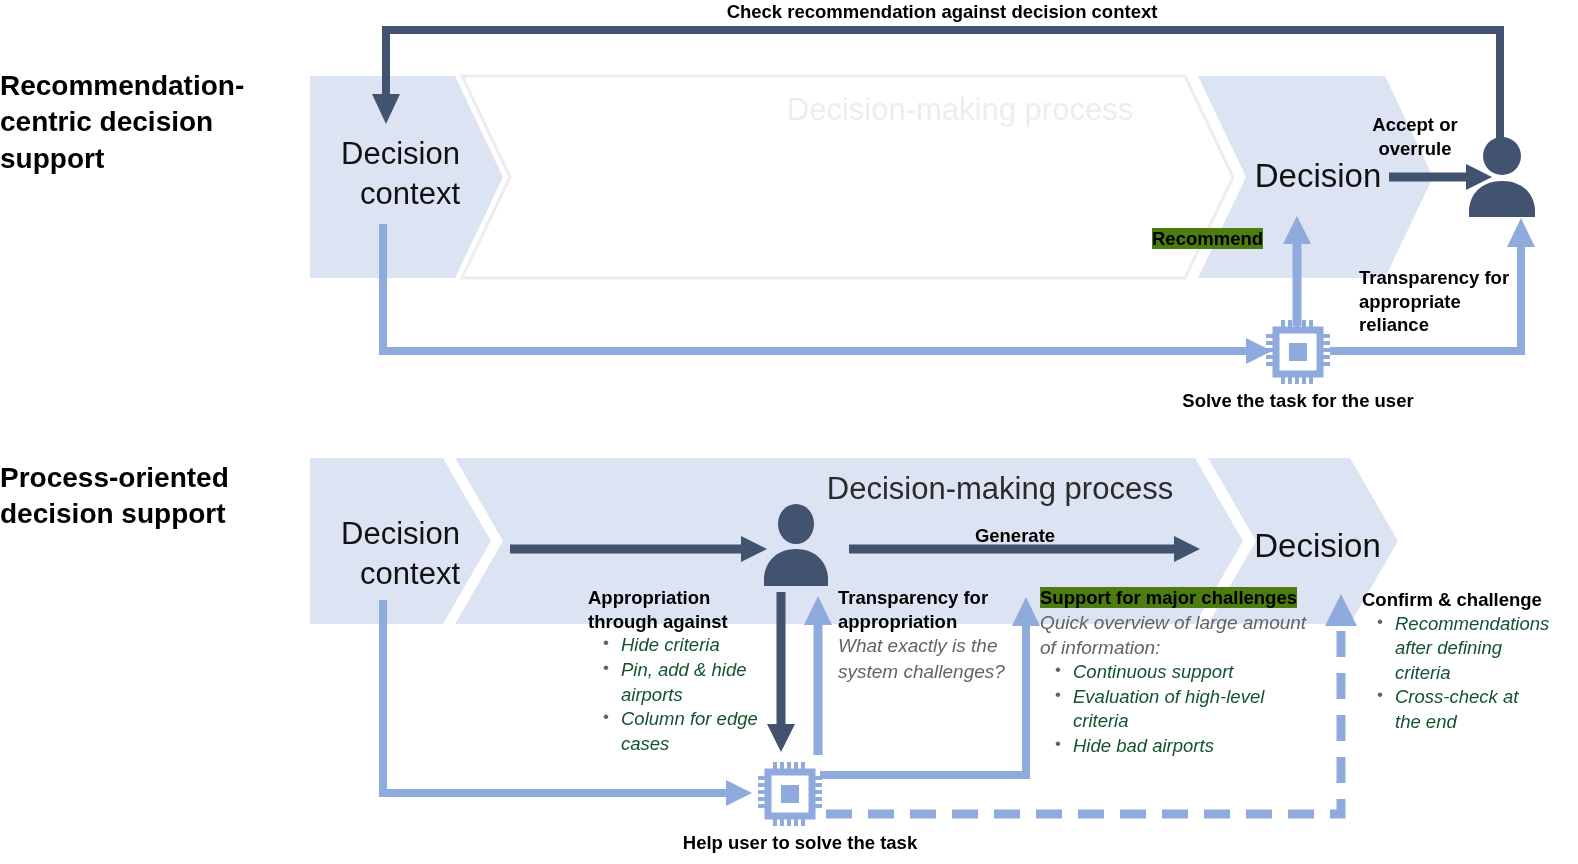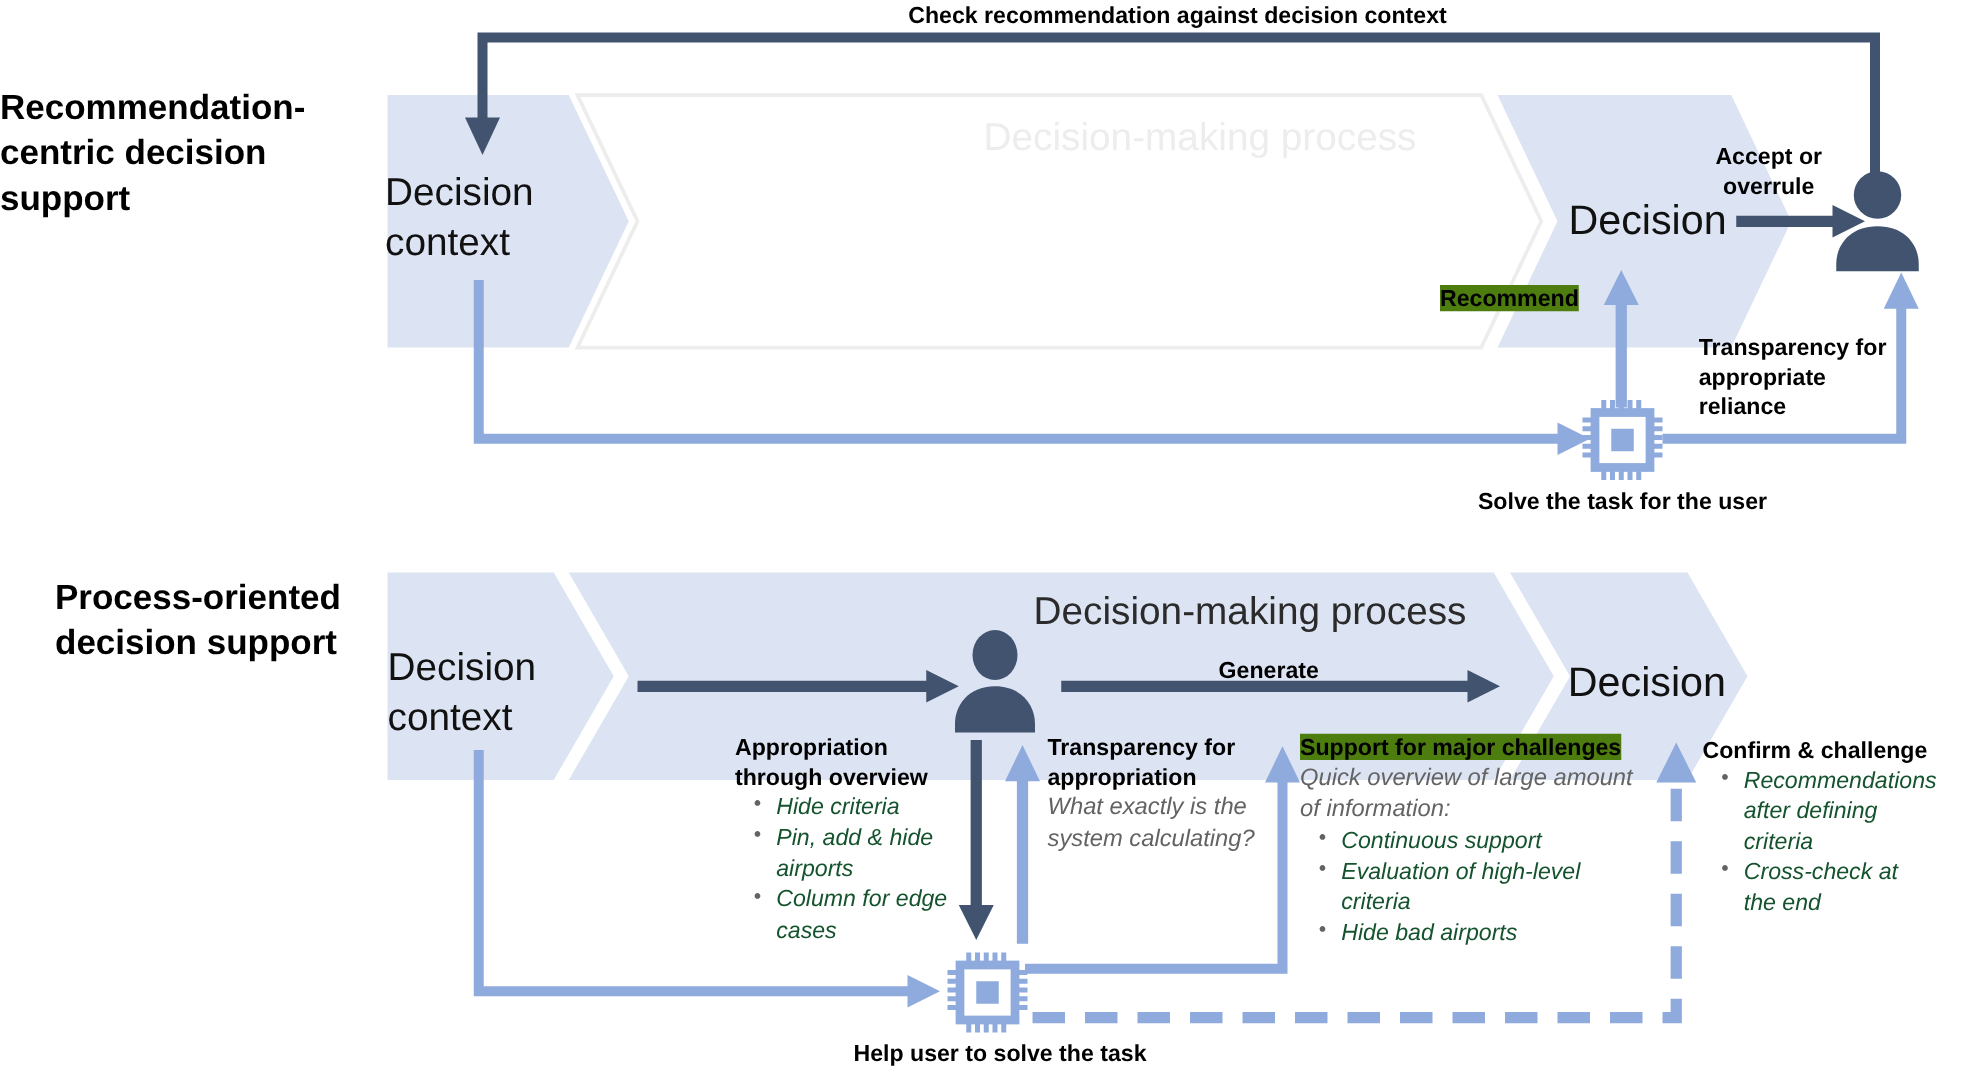--- a/index.html
+++ b/index.html
@@ -2,21 +2,21 @@
 <html><head>
 <meta charset="utf-8">
 <style>
   html,body{margin:0;padding:0;background:#ffffff;}
   body{width:1578px;height:864px;font-family:"Liberation Sans",sans-serif;overflow:hidden;}
   #stage{position:relative;width:1578px;height:864px;background:#fff;}
   svg.layer{position:absolute;left:0;top:0;width:1578px;height:864px;}
 
   .lbl{position:absolute;color:#000;}
   .row-title{font-weight:bold;font-size:28px;line-height:1.30;color:#000;}
-  .chev-text{font-size:31px;line-height:1.28;color:#111;text-align:left;}
+  .chev-text{font-size:31px;line-height:1.28;color:#111;text-align:right;}
   .chev-text-lg{font-size:33px;color:#111;}
   .dim-proc{font-size:31px;color:#ededed;}
   .proc-b{font-size:31px;color:#2b2b2b;}
   .bold-note{font-weight:bold;font-size:18.5px;line-height:1.28;color:#000;}
   .bold-note-c{font-weight:bold;font-size:18.5px;line-height:1.28;color:#000;text-align:center;}
   .hl{background:#4d7c0f;box-decoration-break:clone;-webkit-box-decoration-break:clone;}
   .ital{font-style:italic;font-size:19px;line-height:1.33;color:#636363;}
   ul.bl{margin:0;padding:0 0 0 19px;list-style:none;}
   ul.bl li{font-style:italic;font-size:18.5px;line-height:1.33;color:#14532d;position:relative;margin:0;padding:0 0 0 14px;}
   ul.bl li:before{content:"\2022";position:absolute;left:-4px;top:-1px;color:#636363;font-style:normal;font-size:17px;}
@@ -159,42 +159,42 @@
   <div class="lbl bold-note-c" style="left:1355px;top:113px;width:120px;">Accept or overrule</div>
 
   <div class="lbl" style="left:1152px;top:227px;">
     <span class="bold-note hl">Recommend</span>
   </div>
 
   <div class="lbl bold-note" style="left:1359px;top:266px;width:175px;">Transparency for appropriate reliance</div>
 
   <div class="lbl bold-note-c" style="left:1118px;top:389px;width:360px;">Solve the task for the user</div>
 
-  <div class="lbl row-title" style="left:0px;top:460px;width:300px;margin-left:44px;">Process-oriented decision support</div>
+  <div class="lbl row-title" style="left:0px;top:460px;width:300px;">Process-oriented decision support</div>
 
   <div class="lbl chev-text" style="left:310px;top:514px;width:150px;">Decision context</div>
 
   <div class="lbl proc-b" style="left:770px;top:471px;width:460px;text-align:center;">Decision-making process</div>
 
   <div class="lbl bold-note-c" style="left:940px;top:524px;width:150px;">Generate</div>
 
   <div class="lbl chev-text-lg" style="left:1245px;top:527px;width:145px;text-align:center;">Decision</div>
 
   <div class="lbl" style="left:588px;top:586px;width:188px;">
-    <div class="bold-note">Appropriation through overview</div>
+    <div class="bold-note">Appropriation through against</div>
     <ul class="bl">
       <li>Hide criteria</li>
       <li>Pin, add &amp; hide airports</li>
       <li>Column for edge cases</li>
     </ul>
   </div>
 
   <div class="lbl" style="left:838px;top:586px;width:172px;">
     <div class="bold-note">Transparency for appropriation</div>
-    <div class="ital">What exactly is the system calculating?</div>
+    <div class="ital">What exactly is the system challenges?</div>
   </div>
 
   <div class="lbl" style="left:1040px;top:586px;width:268px;">
     <div>
       <span class="bold-note hl">Support for major challenges</span>
     </div>
     <div class="ital">Quick overview of large amount of information:</div>
     <ul class="bl">
       <li>Continuous support</li>
       <li>Evaluation of high-level criteria</li>

